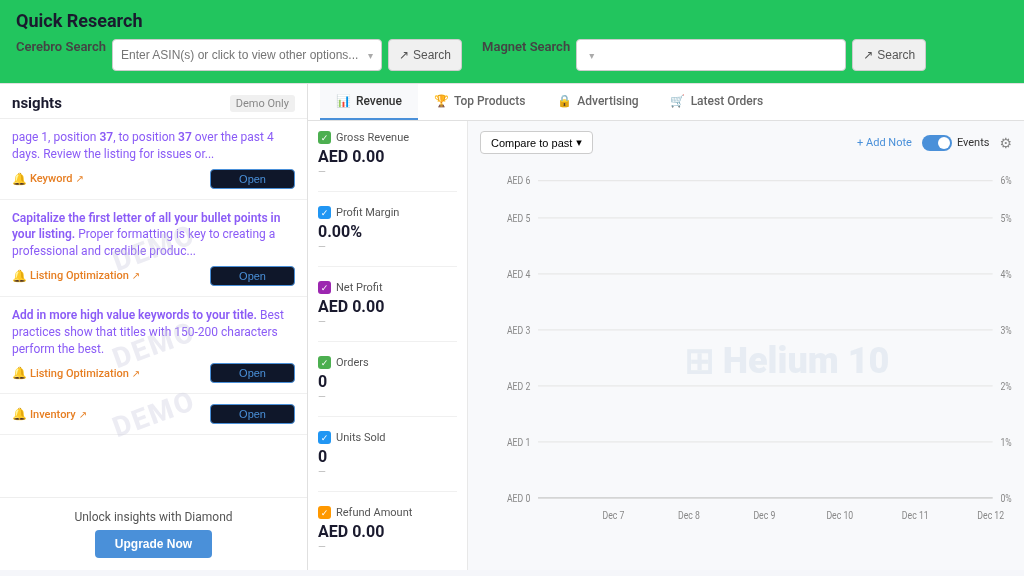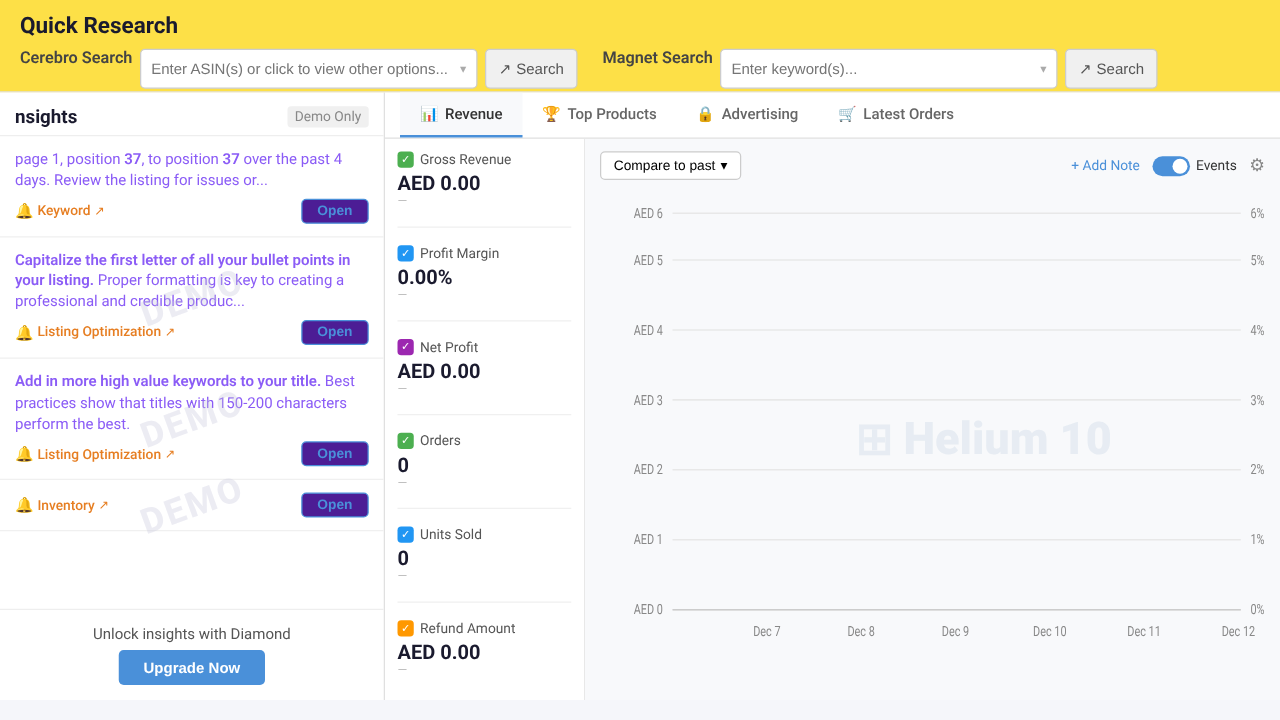--- a/index.html
+++ b/index.html
@@ -8,22 +8,22 @@
       background: #f5f6fa;
       width: 1024px;
       height: 576px;
       overflow: hidden;
       color: #333;
       font-size: 13px;
     }
 
     
     .header {
-      background: #fde047;
-      padding: 10px 16px 2px;
+      background: #22c55e;
+      padding: 10px 16px 12px;
       border-bottom: 1px solid #e0e0e0;
     }
     .header-title {
       font-size: 18px;
       font-weight: 700;
       color: #1a1a2e;
       margin-bottom: 8px;
     }
     .search-row {
       display: flex;
@@ -133,28 +133,28 @@
       display: flex;
       align-items: center;
       gap: 3px;
       font-size: 11px;
       color: #e67e22;
     }
     .insight-tag .bell-icon { font-size: 12px; }
     .insight-tag .tag-text { color: #e67e22; font-weight: 500; }
     .insight-tag .arrow-icon { font-size: 10px; }
     .open-btn {
-      background: #4c1d95;
+      background: #0f172a;
       border: 1px solid #4a90d9;
       color: #4a90d9;
       border-radius: 4px;
-      padding: 3px 12px;
+      padding: 3px 28px;
       font-size: 11px;
       cursor: pointer;
-      font-weight: 700;
+      font-weight: 400;
     }
     .watermark {
       position: absolute;
       top: 50%;
       left: 50%;
       transform: translate(-50%, -50%) rotate(-20deg);
       font-size: 28px;
       font-weight: 800;
       color: rgba(200,200,220,0.35);
       pointer-events: none;
@@ -366,21 +366,20 @@
         <span class="chevron">▾</span>
       </div>
       <button class="search-btn">
         <span>↗</span>
         <span>Search</span>
       </button>
     </div>
     <div class="search-group">
       <span class="search-label">Magnet Search</span>
       <div class="search-input-wrap">
-        <input type="text" placeholder="Enter keyword(s)..." style="">
         <span class="chevron">▾</span>
       </div>
       <button class="search-btn">
         <span>↗</span>
         <span>Search</span>
       </button>
     </div>
   </div>
 </div>
 

